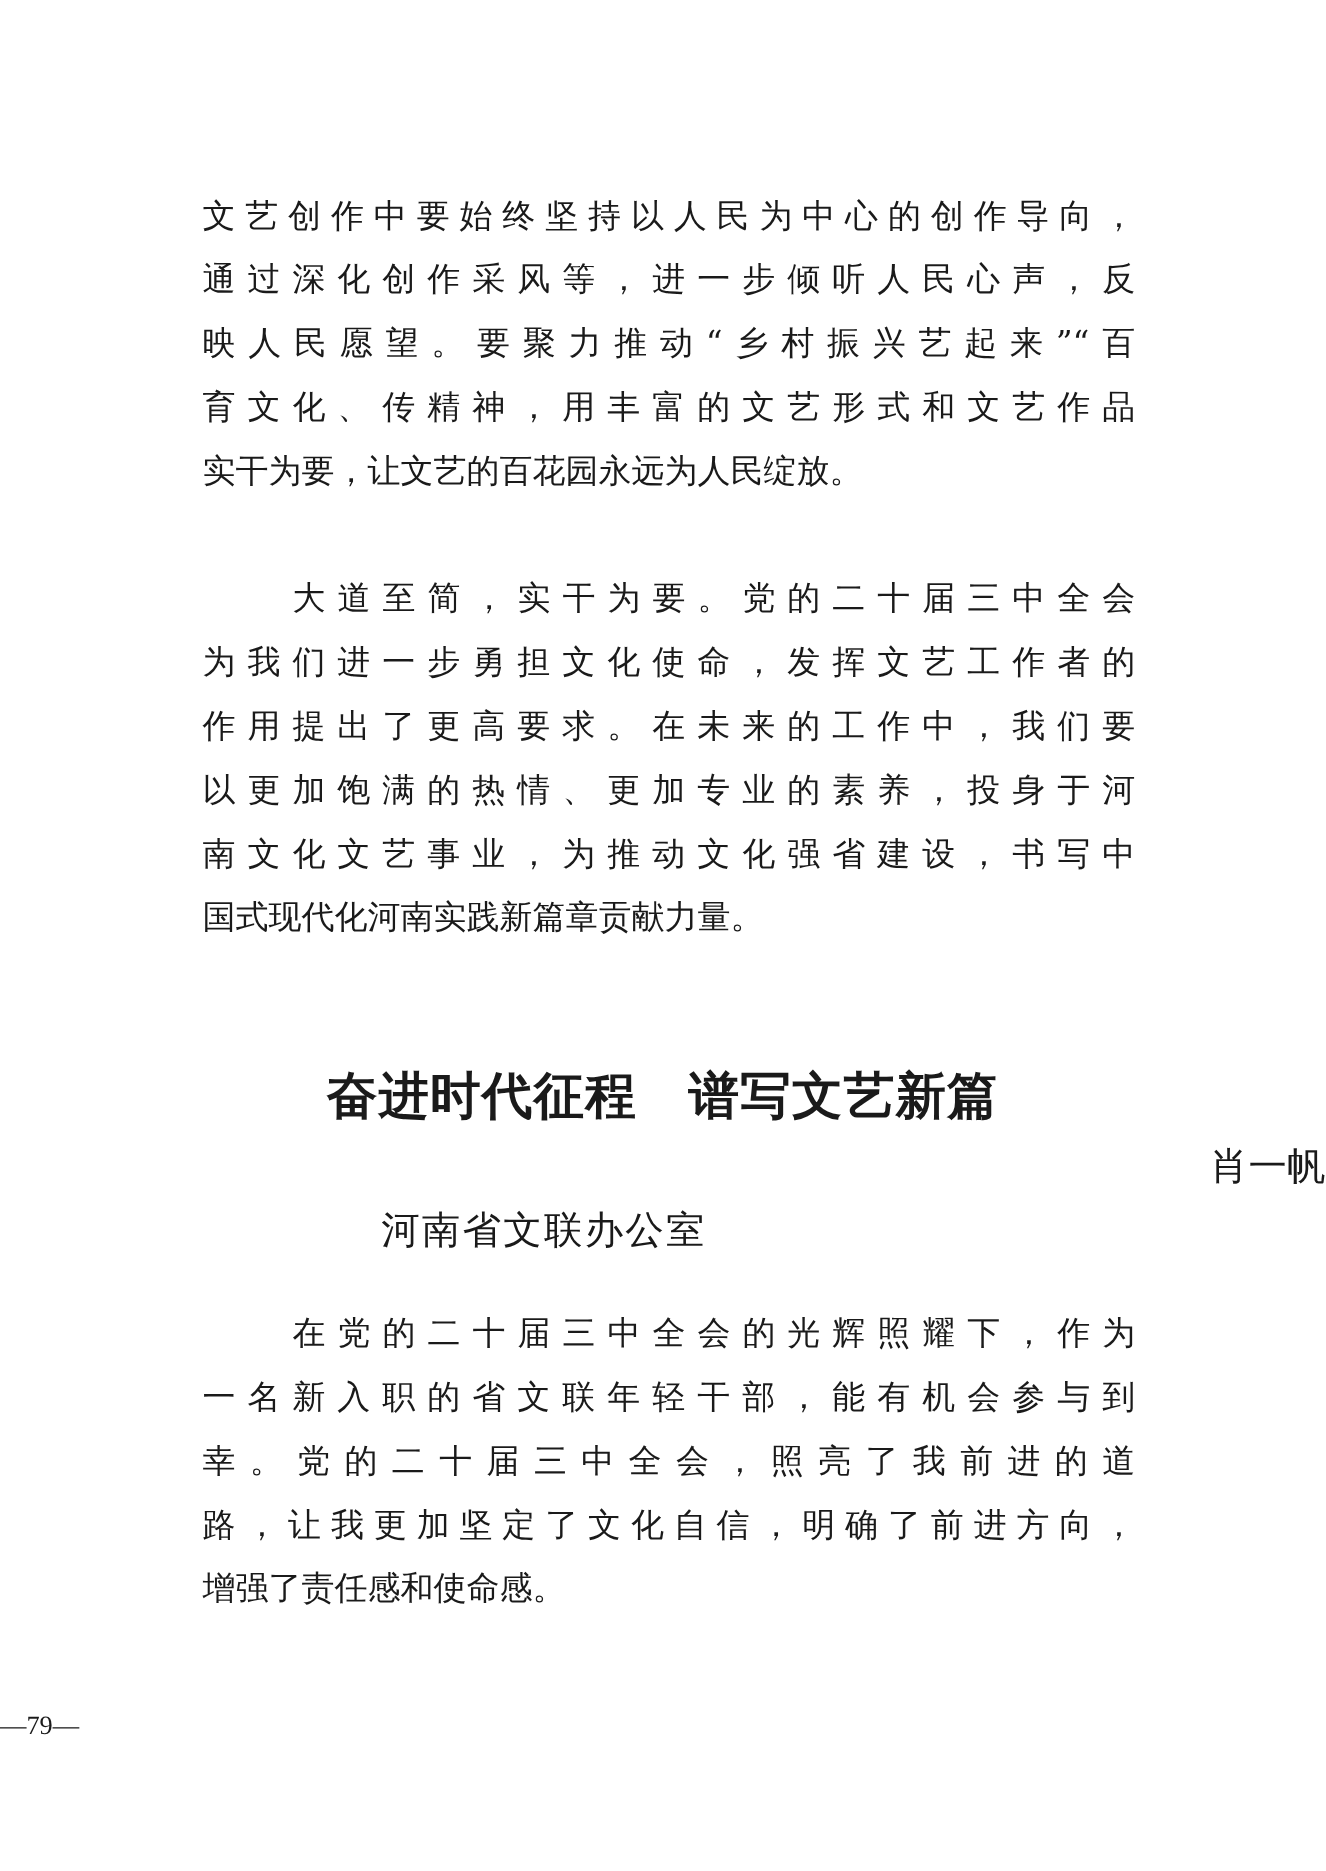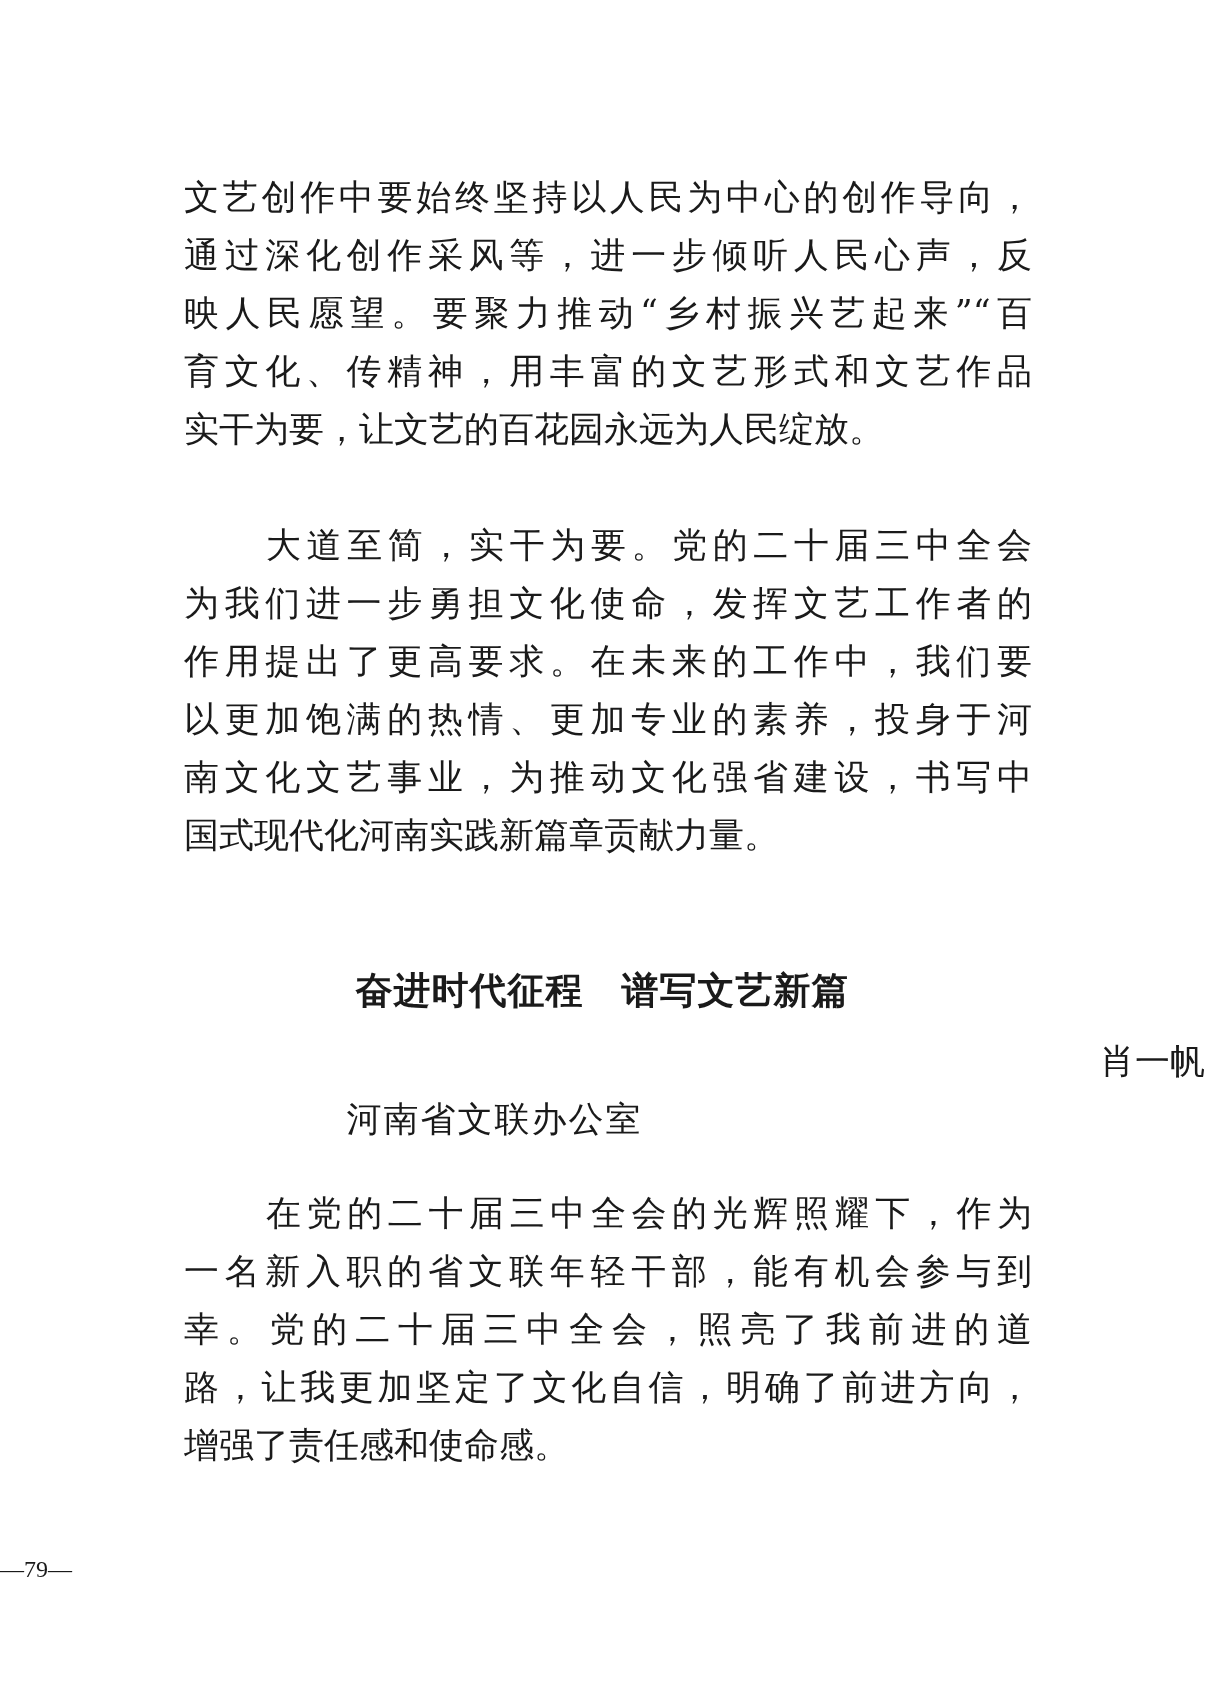--- a/index.html
+++ b/index.html
@@ -23,42 +23,42 @@
     }
     .body-block {
       position: absolute;
       left: 184px;
       width: 848px;
     }
     .line {
       display: block;
       height: 58px;
       line-height: 58px;
-      font-size: 35px;
+      font-size: 30px;
       white-space: nowrap;
       text-align: justify;
       text-align-last: justify;
       letter-spacing: 0;
     }
     .line.last {
       text-align-last: left;
     }
     .line.indent {
       padding-left: 82px;
     }
     #block1 { top: 168px; }
     #block2 { top: 516px; }
     #block3 { top: 1184px; }
     .title {
       position: absolute;
       left: 0;
       width: 1205px;
       top: 966px;
       text-align: center;
-      font-size: 37px;
+      font-size: 46px;
       font-weight: bold;
       font-family: "DejaVu Sans", "Liberation Sans", sans-serif;
       letter-spacing: 1px;
       word-spacing: 0;
       white-space: pre;
     }
     .author {
       position: absolute;
       left: 0;
       width: 1205px;

